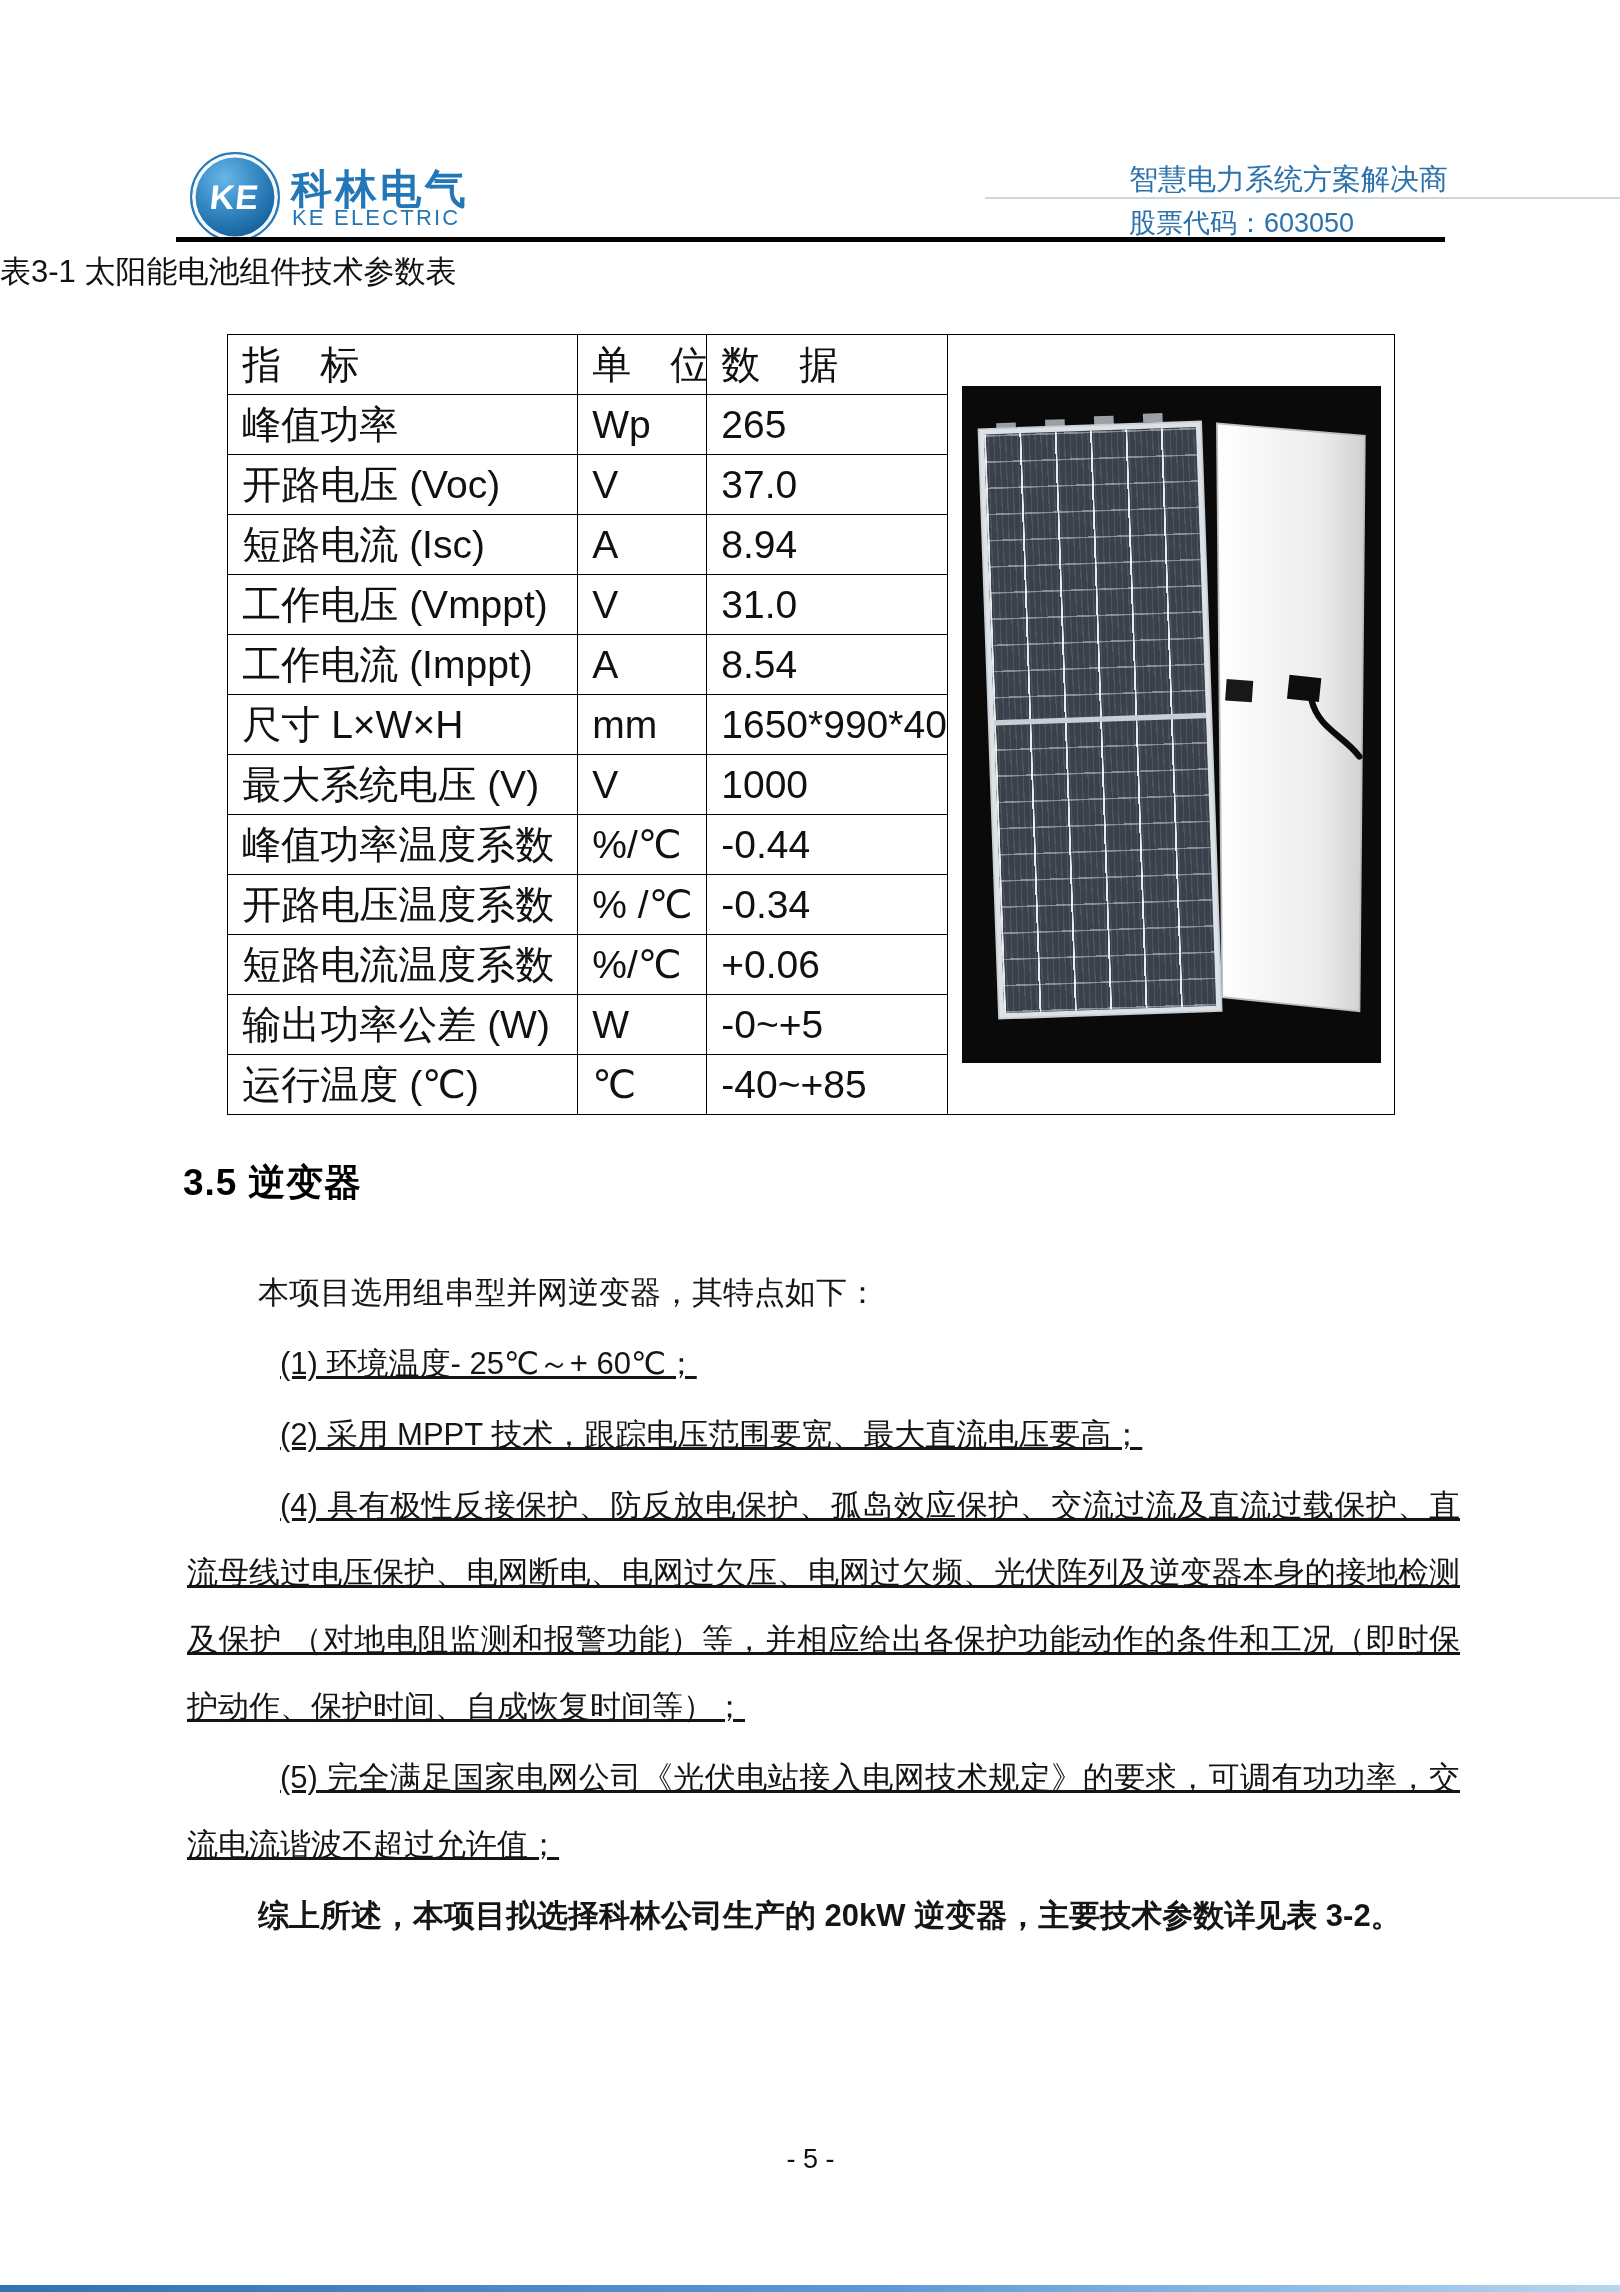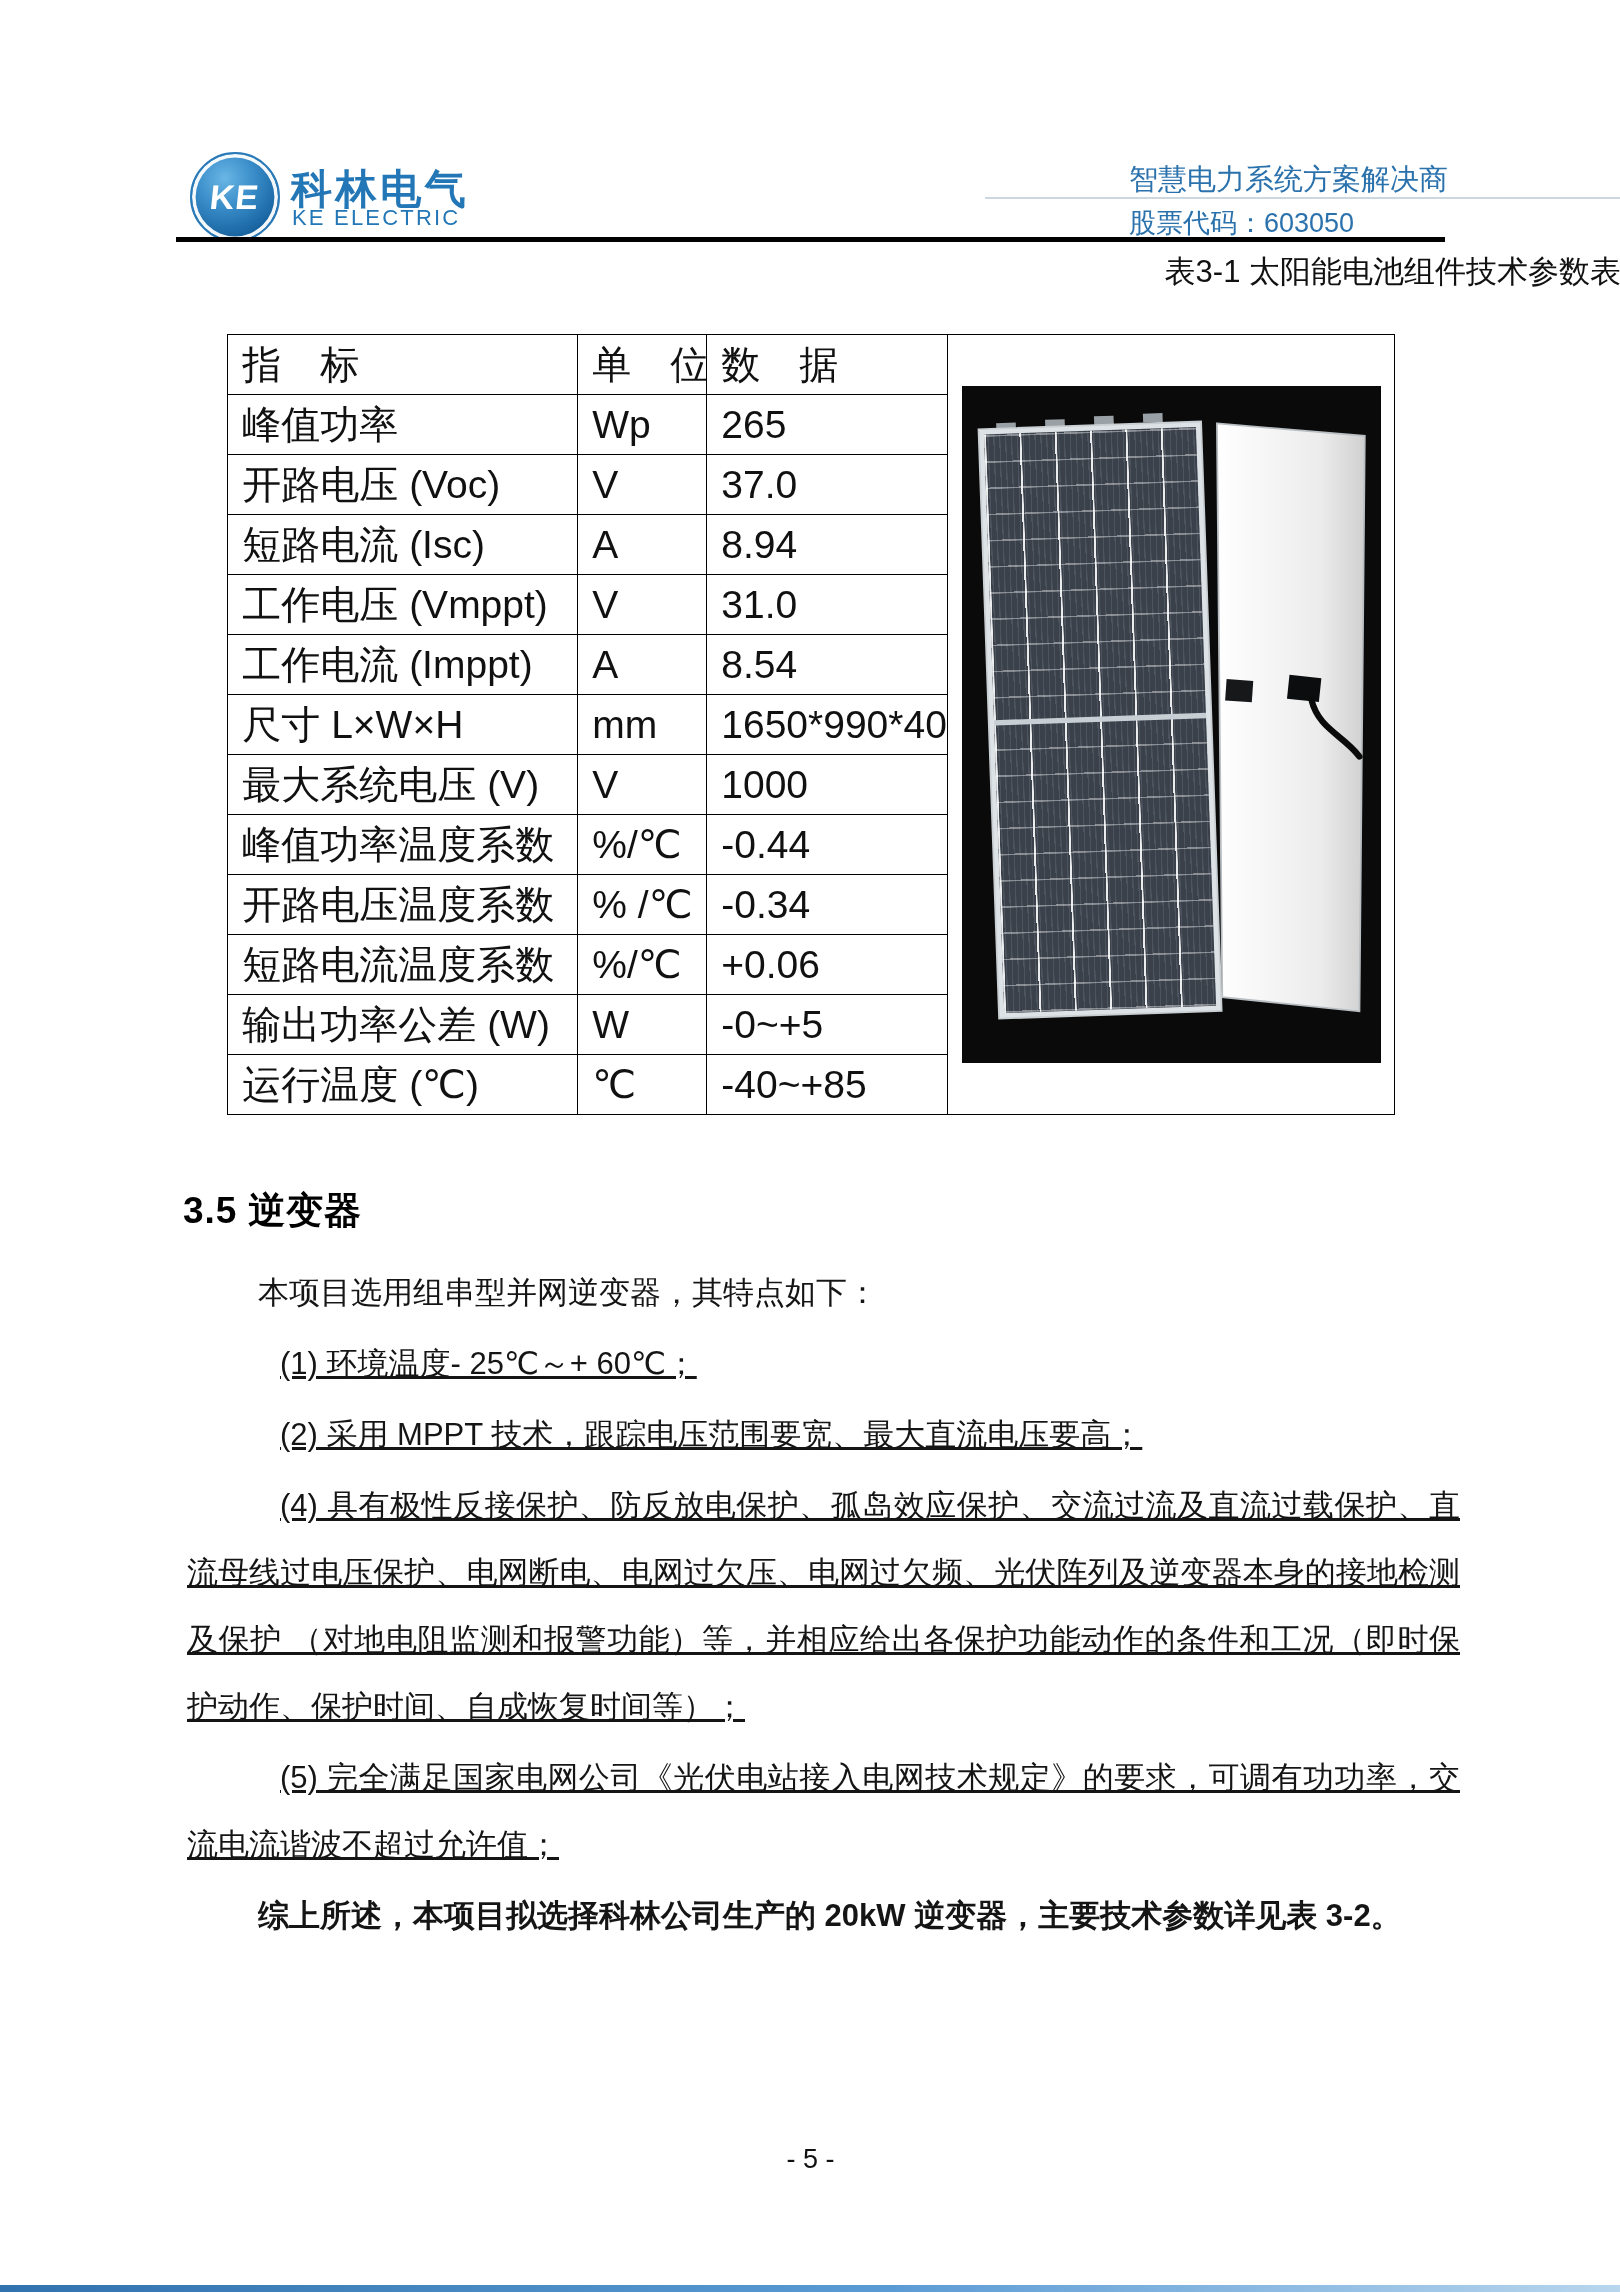--- a/index.html
+++ b/index.html
@@ -20,35 +20,35 @@
   }
   .logo-ke{ color:#fff; font-weight:800; font-size:34px; transform:skewX(-6deg); letter-spacing:0.9px; }
   .brand-cn{ position:absolute; left:291px; top:162px; font-size:41px; font-weight:700; color:#2377b6; letter-spacing:3.6px;}
   .brand-en{ position:absolute; left:292px; top:205px; font-size:22px; font-weight:500; color:#2377b6; letter-spacing:2.2px;}
   .tagline{ position:absolute; left:1129px; top:160px; font-size:29px; color:#2b72ad; }
   .tagline-divider{ position:absolute; left:985px; right:0; top:197px; height:1.8px; background:#ccd7e0; }
   .stock{ position:absolute; left:1129px; top:205px; font-size:27px; color:#2b72ad; }
   .header-rule{ position:absolute; left:176px; top:237px; width:1269px; height:4.5px; background:#000; }
 
   
-  .table-title{ position:absolute; left:0; top:251px; width:100%; text-align:right; font-size:31px; color:#111; }
+  .table-title{ position:absolute; left:0; top:251px; width:100%; text-align:left; font-size:31px; color:#111; }
   table.params{
     position:absolute; left:227px; top:334px;
     border-collapse:collapse; table-layout:fixed; width:1167px;
   }
   table.params th, table.params td{
     border:1.8px solid #000; font-size:39px; font-weight:normal;
     height:59px; padding:0 0 0 14.3px; text-align:left; vertical-align:middle;
     white-space:nowrap; overflow:hidden;
   }
   table.params .c-img{ padding:0; text-align:center; vertical-align:middle; }
   .panel-photo{ width:419px; height:677px; background:#000; margin:0 auto; }
 
   
-  .heading35{ position:absolute; left:183px; top:1158px; font-size:37px; font-weight:bold; color:#000; letter-spacing:0.9px;margin-top:28px;}
+  .heading35{ position:absolute; left:183px; top:1158px; font-size:37px; font-weight:bold; color:#000; letter-spacing:0.9px;}
   .body-text{
     position:absolute; left:183px; top:1255px; width:1281px;
     font-size:31px; line-height:67px; color:#151515;
     text-align:justify;
   }
   .body-text p{ margin:4px; }
   .indent-p{ text-indent:71px; }
   .indent-li{ text-indent:93px;text-decoration:underline; }
   .bold{ font-weight:bold; }
 

